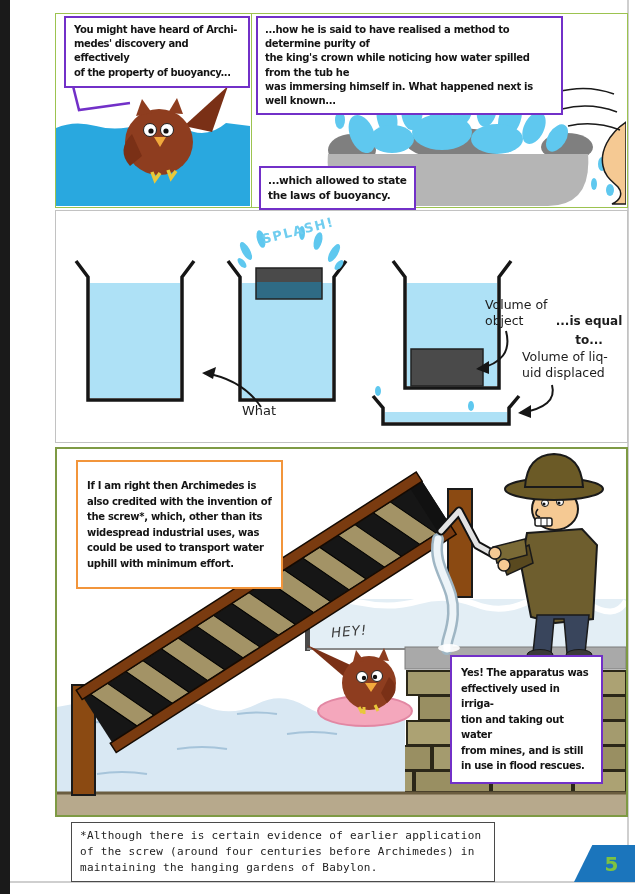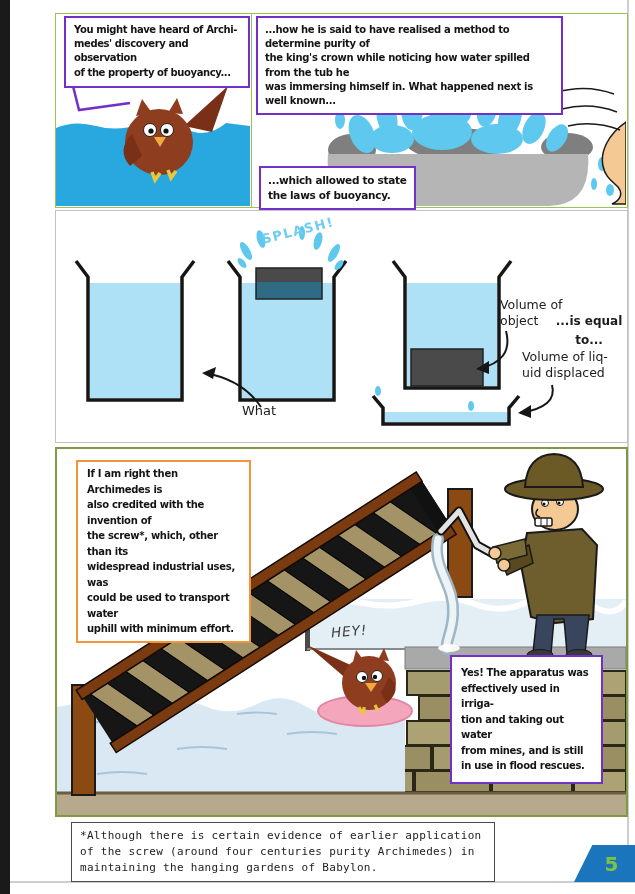--- a/index.html
+++ b/index.html
@@ -14,29 +14,29 @@
   .panel-tr{left:251px;top:13px;width:377px;height:195px;border:1.5px solid #9CC34F;}
   .panel-mid{left:55px;top:210px;width:573px;height:233px;border:1.5px solid #c2c2c2;}
   .panel-bot{left:55px;top:447px;width:573px;height:370px;border:2px solid #7E9A44;}
   .panel svg{position:absolute;left:0;top:0;}
 
   .bubble{position:absolute;background:#fff;border:2.5px solid #7230C8;color:#141414;
           font-weight:700;white-space:pre-line;line-height:1.42;z-index:10;box-sizing:border-box;}
   #b-intro{left:64px;top:16px;width:186px;padding:5px 5px 6px 8px;font-size:10px;letter-spacing:-0.4px;}
   #b-crown{left:256px;top:16px;width:307px;padding:5px 7px;font-size:10px;letter-spacing:-0.3px;}
   #b-laws{left:259px;top:166px;width:157px;padding:5px 7px;font-size:10.5px;letter-spacing:-0.3px;}
-  #b-screw{left:76px;top:460px;width:175px;padding:4px 9px;font-size:10px;letter-spacing:-0.3px;
+  #b-screw{left:76px;top:460px;width:207px;padding:16px 9px;font-size:10px;letter-spacing:-0.3px;
            line-height:1.55;border-color:#F2953B;}
   #b-yes{left:430px;top:655px;width:153px;padding:8px 9px;font-size:10px;letter-spacing:-0.3px;line-height:1.55;margin-left:20px;}
 
   .label{position:absolute;color:#1c1c1c;white-space:pre-line;z-index:6;}
   #lbl-splash{left:205px;top:12px;color:#6FCDEF;font-weight:700;font-size:13px;
               letter-spacing:1.5px;transform:rotate(-14deg);}
   #lbl-water{left:186px;top:192px;font-size:13px;}
-  #lbl-volobj{left:444px;top:86px;font-size:12.5px;line-height:1.3;}
+  #lbl-volobj{left:429px;top:86px;font-size:12.5px;line-height:1.3;}
   #lbl-equal{left:498px;top:101px;width:70px;font-size:12px;font-weight:700;text-align:center;line-height:1.6;}
   #lbl-voldis{left:466px;top:138px;font-size:12.5px;line-height:1.3;}
   #lbl-hey{left:274px;top:174px;font-size:13.5px;font-style:italic;color:#3a3a3a;
            letter-spacing:1px;transform:rotate(-5deg);}
 
   .footnote{position:absolute;left:71px;top:822px;width:424px;border:1.5px solid #4a4a4a;
             background:#fff;box-sizing:border-box;padding:5px 8px;color:#222;
             font-family:"DejaVu Sans Mono",monospace;font-size:11px;letter-spacing:0.3px;
             line-height:1.45;white-space:pre-line;z-index:12;}
   .page-tab{position:absolute;left:574px;top:845px;width:61px;height:37px;background:#1B75BC;
@@ -104,21 +104,21 @@
       </g>
       <g stroke="#1a1a1a" stroke-width="1.5" fill="none">
         <path d="M305 78 Q 335 70 362 80"></path>
         <path d="M310 95 Q 338 88 365 98"></path>
         <path d="M316 112 Q 342 106 368 116"></path>
       </g>
     </svg>
   </section>
 
   <div class="bubble" id="b-intro">You might have heard of Archi-
-medes' discovery and observation
+medes' discovery and effectively
 of the property of buoyancy...</div>
   <div class="bubble" id="b-crown">...how he is said to have realised a method to determine purity of
 the king's crown while noticing how water spilled from the tub he
 was immersing himself in. What happened next is well known...</div>
   <div class="bubble" id="b-laws">...which allowed to state
 the laws of buoyancy.</div>
 
   <section class="panel panel-mid">
     <svg width="570" height="230" viewBox="0 0 570 230">
       <rect x="34" y="72" width="90" height="115" fill="#AEE1F6"></rect>
@@ -284,19 +284,19 @@
 widespread industrial uses, was
 could be used to transport water
 uphill with minimum effort.</div>
   <div class="bubble" id="b-yes">Yes! The apparatus was
 effectively used in irriga-
 tion and taking out water
 from mines, and is still
 in use in flood rescues.</div>
 
   <div class="footnote">*Although there is certain evidence of earlier application
-of the screw (around four centuries purity Archimedes) in
+of the screw (around four centuries before Archimedes) in
 maintaining the hanging gardens of Babylon.</div>
 
   <div class="page-tab">
     <span>5</span>
   </div>
 </div>
 
 </body></html>

